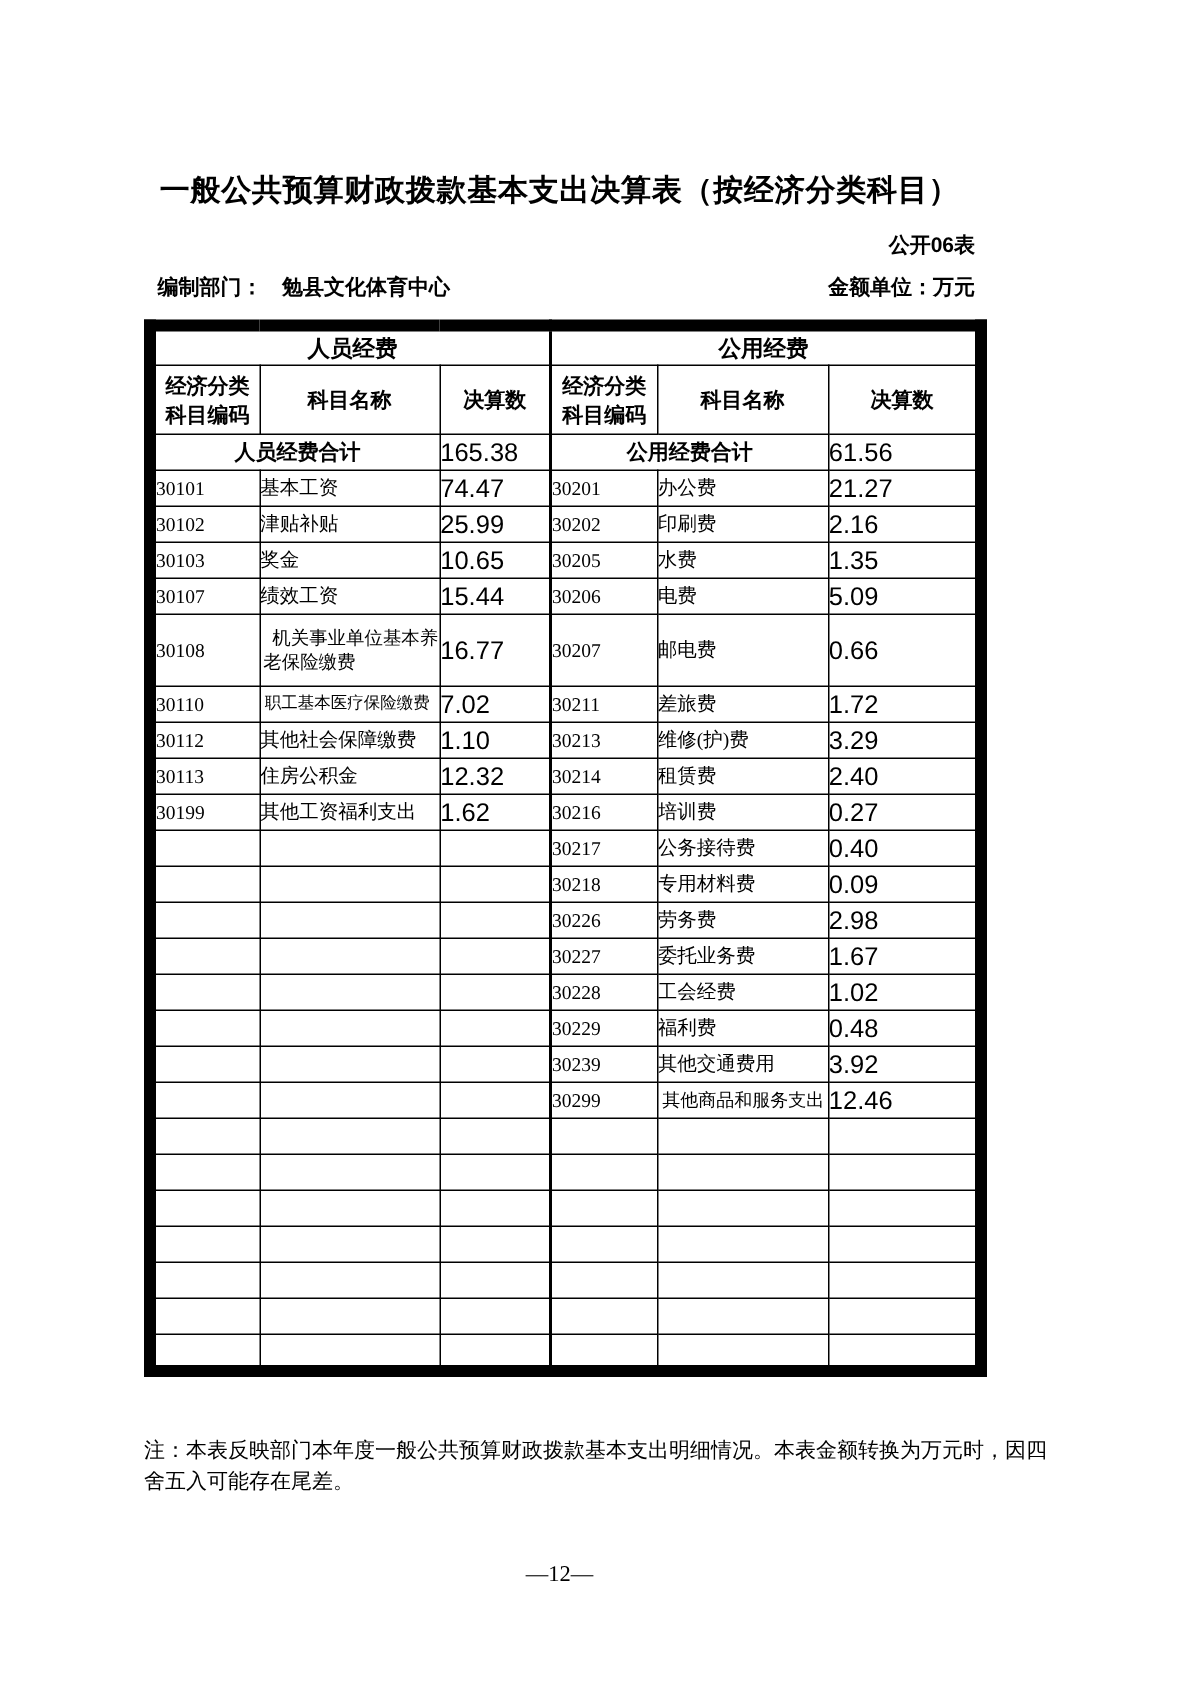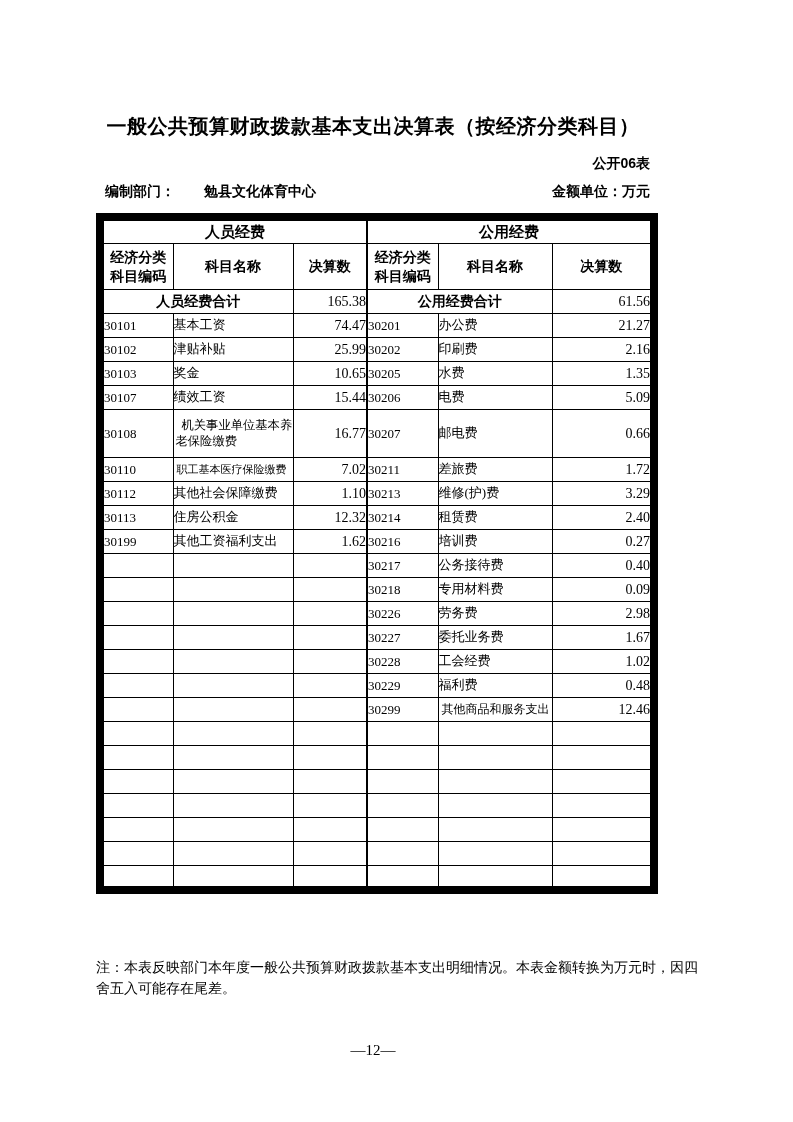--- a/index.html
+++ b/index.html
@@ -15,21 +15,21 @@
   }
   .table-code{
     left:96px;top:155px;width:554px;text-align:right;
     font-size:14px;font-weight:bold;
   }
   .meta-row{
     left:96px;top:183px;width:554px;display:flex;justify-content:space-between;
     font-size:14px;font-weight:bold;
   }
   .meta-row .dept{padding-left:9px;}
-  .meta-row .dept-val{margin-left:29px;}
+  .meta-row .dept-val{margin-left:13px;}
   table.budget{
     position:absolute;left:96px;top:213px;width:554px;
     border-collapse:collapse;table-layout:fixed;
     border:8px solid #000000;
   }
   table.budget td, table.budget th{
     border:1px solid #000;overflow:hidden;vertical-align:middle;
     position:relative;padding:0;
   }
   .mid{border-left-width:2px !important;}
@@ -48,22 +48,22 @@
   }
   td.n{
     font-family:"Liberation Serif", serif;font-size:13px;
     text-align:left;padding-left:3px;line-height:1.25;
   }
   td.n.ind{padding-left:0;margin-left:43px;}
   td.n.fit{font-size:12px;padding-left:3px;}
   td.n.small{font-size:11px;padding-left:3px;}
   td.n.wrap{font-size:12.3px;padding-left:2px;text-indent:6px;}
   td.v{
-    font-family:Liberation Serif, serif;font-size:14px;
-    text-align:right;padding-right:3px;
+    font-family:Liberation Sans, sans-serif;font-size:17px;
+    text-align:left;padding-right:3px;
   }
   .note{
     left:96px;top:957px;width:614px;
     font-family:"Liberation Serif", serif;font-size:14px;line-height:21px;
   }
   .page-num{
     left:96px;top:1042px;width:554px;text-align:center;
     font-family:"Liberation Serif", serif;font-size:15px;
   }
 </style>
@@ -232,20 +232,28 @@
           <td class="n "></td>
           <td class="v"></td>
           <td class="c mid">30229</td>
           <td class="n ind">福利费</td>
           <td class="v">0.48</td>
         </tr>
         <tr>
           <td class="c"></td>
           <td class="n "></td>
           <td class="v"></td>
+          <td class="c mid">30239</td>
+          <td class="n ind">其他交通费用</td>
+          <td class="v">3.92</td>
+        </tr>
+        <tr>
+          <td class="c"></td>
+          <td class="n "></td>
+          <td class="v"></td>
           <td class="c mid">30299</td>
           <td class="n fit">其他商品和服务支出</td>
           <td class="v">12.46</td>
         </tr>
         <tr>
           <td class="c"></td>
           <td class="n"></td>
           <td class="v"></td>
           <td class="c mid"></td>
           <td class="n"></td>

